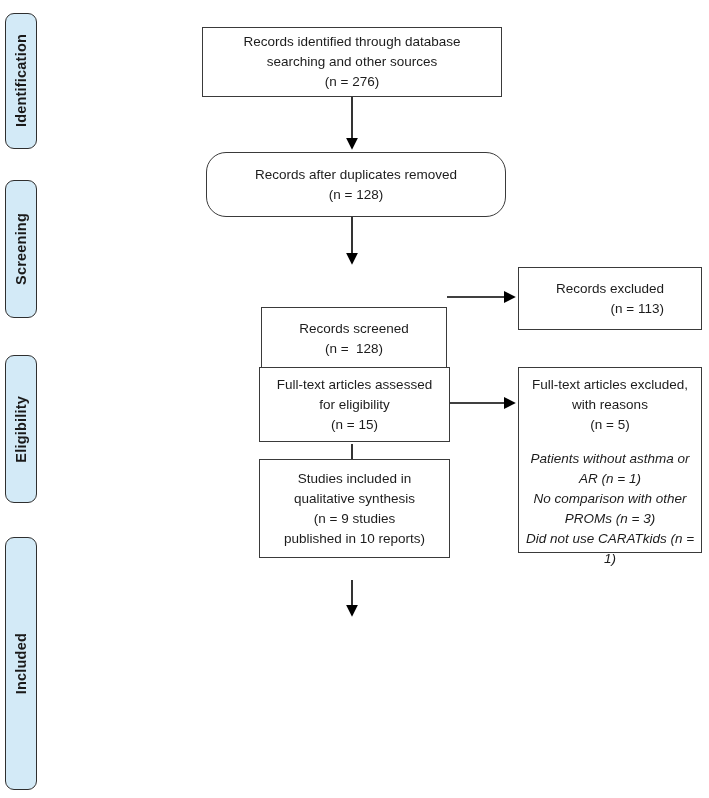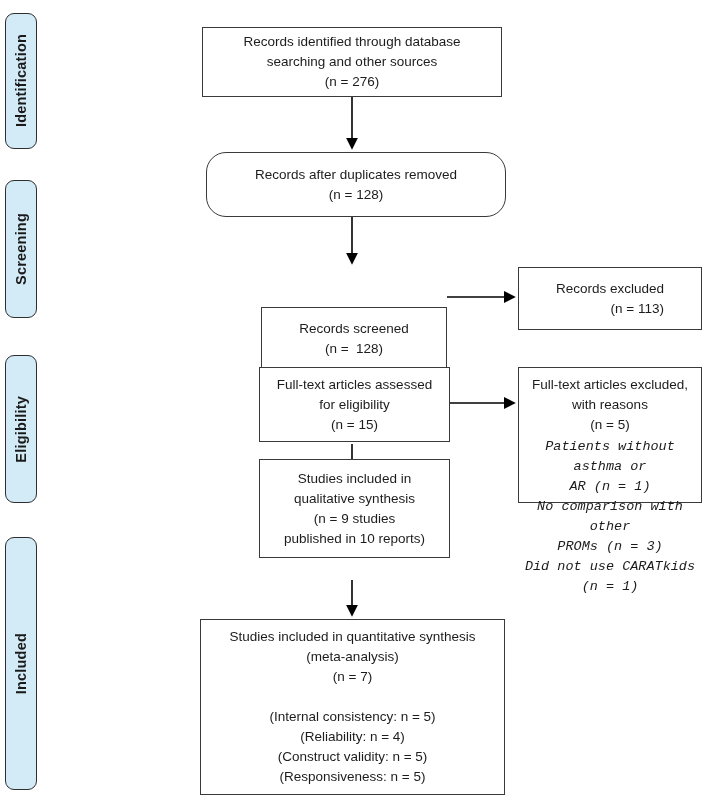--- a/index.html
+++ b/index.html
@@ -59,35 +59,34 @@
   .flowbox .boxtext {
     white-space: pre-line;
   }
   .flowbox.top-align {
     justify-content: flex-start;
     padding-top: 7px;
   }
   .reasons {
     white-space: pre-line;
     font-style: italic;
-    margin-top: 2px;
-    font-family: Liberation Mono, monospace;
+    margin-top: 14px;
   }
   
   #stage-identification { left: 5px;  top: 13px;  width: 32px; height: 136px; }
   #stage-screening      { left: 5px;  top: 180px; width: 32px; height: 138px; }
   #stage-eligibility    { left: 5px;  top: 355px; width: 32px; height: 148px; }
   #stage-included       { left: 5px;  top: 537px; width: 32px; height: 253px; }
 
   #box-identified        { left: 202px; top: 27px;  width: 300px; height: 70px; }
   #box-after-duplicates  { left: 206px; top: 152px; width: 300px; height: 65px; border-radius: 20px; }
   #box-screened          { left: 261px; top: 267px; width: 186px; height: 63px; margin-top: 40px; }
   #box-records-excluded  { left: 518px; top: 267px; width: 184px; height: 63px; text-align: right; }
   #box-fulltext-assessed { left: 259px; top: 367px; width: 191px; height: 75px; }
-  #box-fulltext-excluded { left: 518px; top: 367px; width: 184px; height: 136px; }
+  #box-fulltext-excluded { left: 518px; top: 367px; width: 184px; height: 186px; }
   #box-qualitative       { left: 259px; top: 459px; width: 191px; height: 99px; }
   #box-quantitative      { left: 200px; top: 619px; width: 305px; height: 176px; }
 </style>
 </head>
 <body>
 
 <div class="canvas">
 
   <svg class="arrows-svg" viewBox="0 0 709 798" xmlns="http://www.w3.org/2000/svg">
     <defs>
@@ -157,24 +156,14 @@
 Did not use CARATkids (n = 1)</div>
   </div>
 
   <div class="flowbox" id="box-qualitative">
     <div class="boxtext">Studies included in
 qualitative synthesis
 (n = 9 studies
 published in 10 reports)</div>
   </div>
 
-  <div class="flowbox" id="box-quantitative">
-    <div class="boxtext">Studies included in quantitative synthesis
-(meta-analysis)
-(n = 7)
-
-(Internal consistency: n = 5)
-(Reliability: n = 4)
-(Construct validity: n = 5)
-(Responsiveness: n = 5)</div>
-  </div>
 
 </div>
 
 </body></html>

